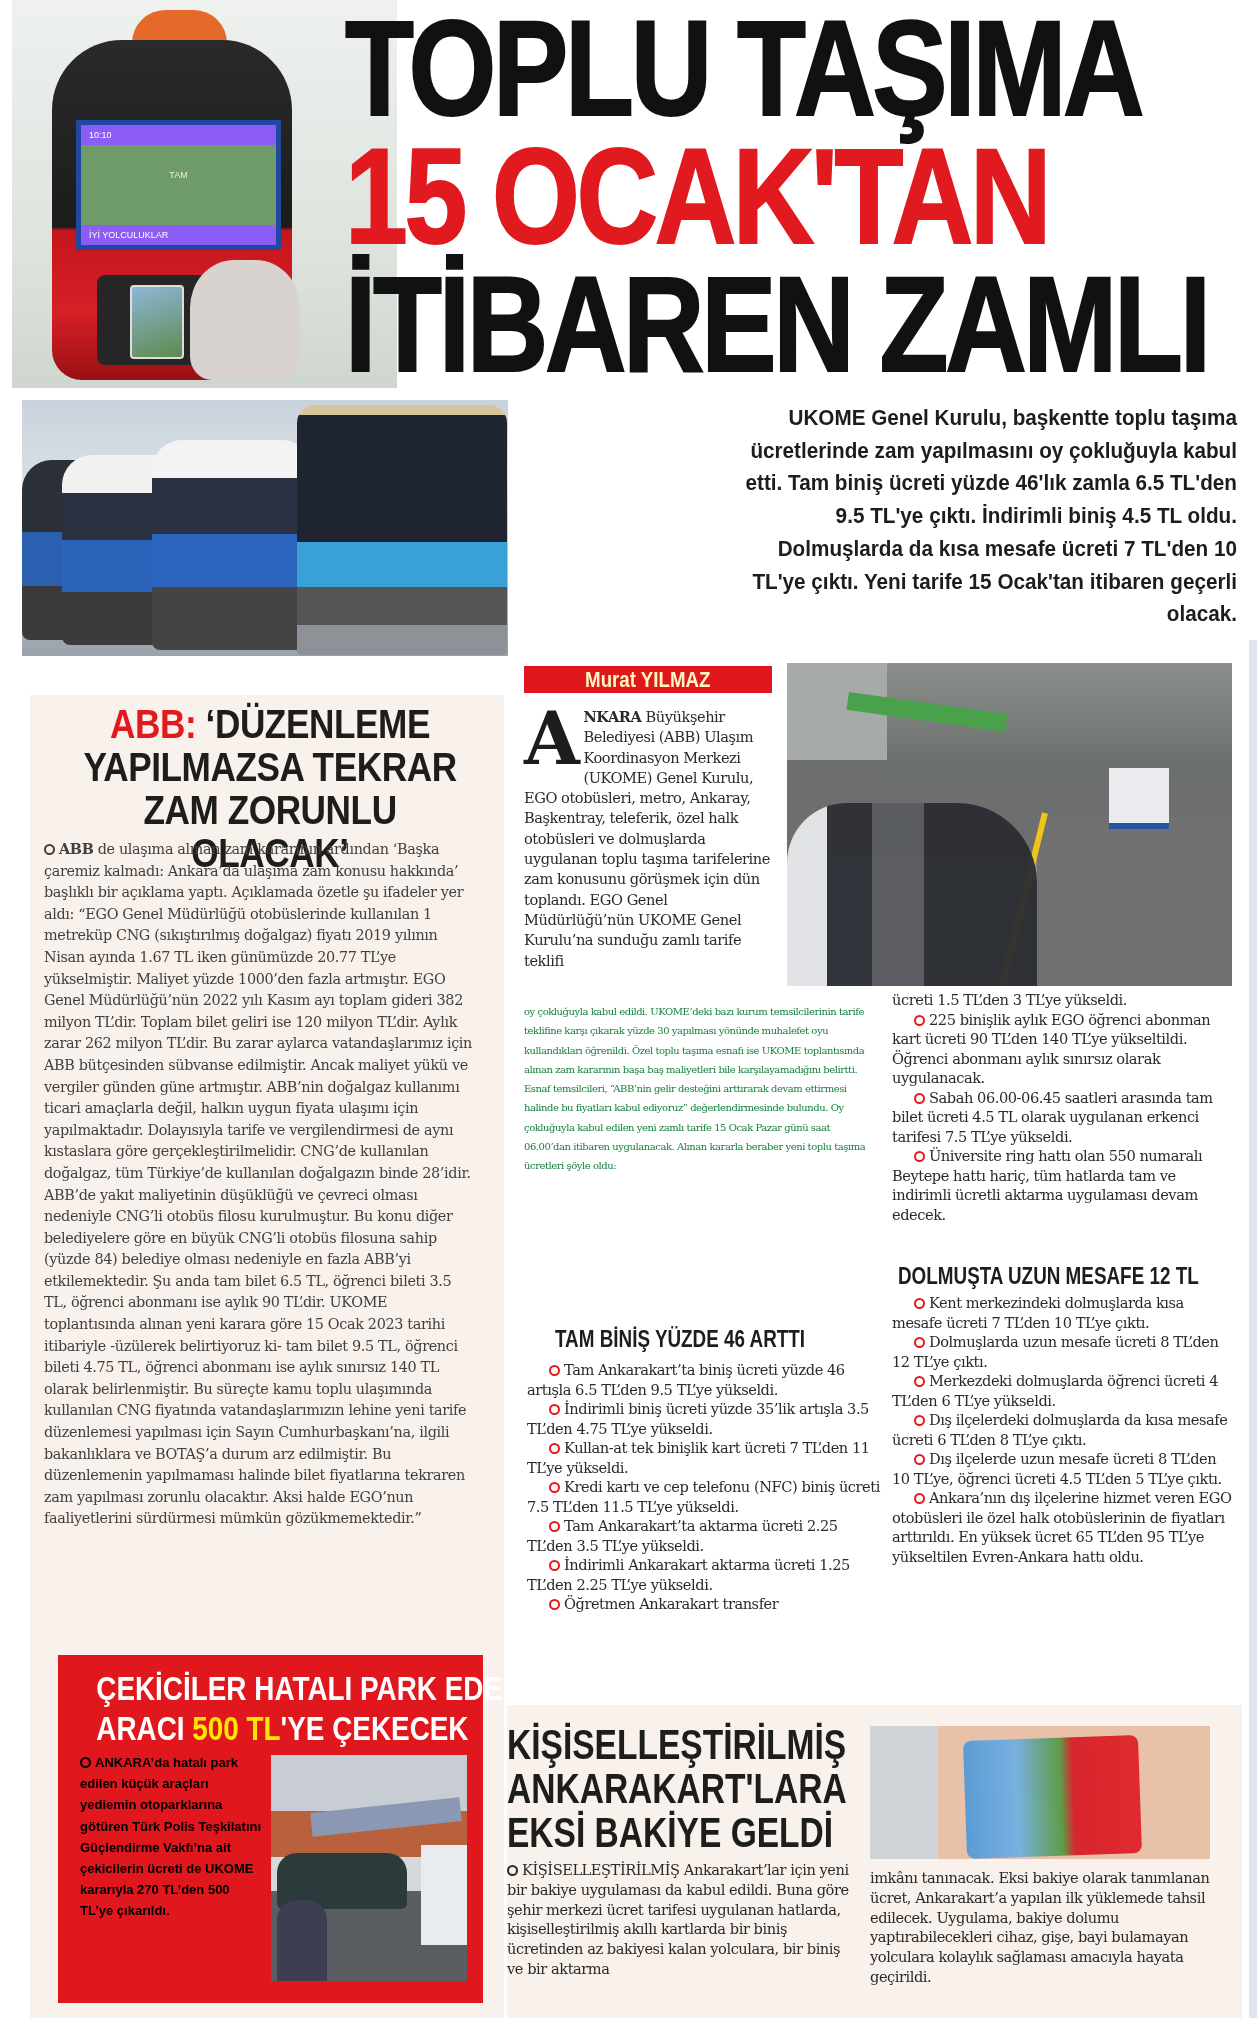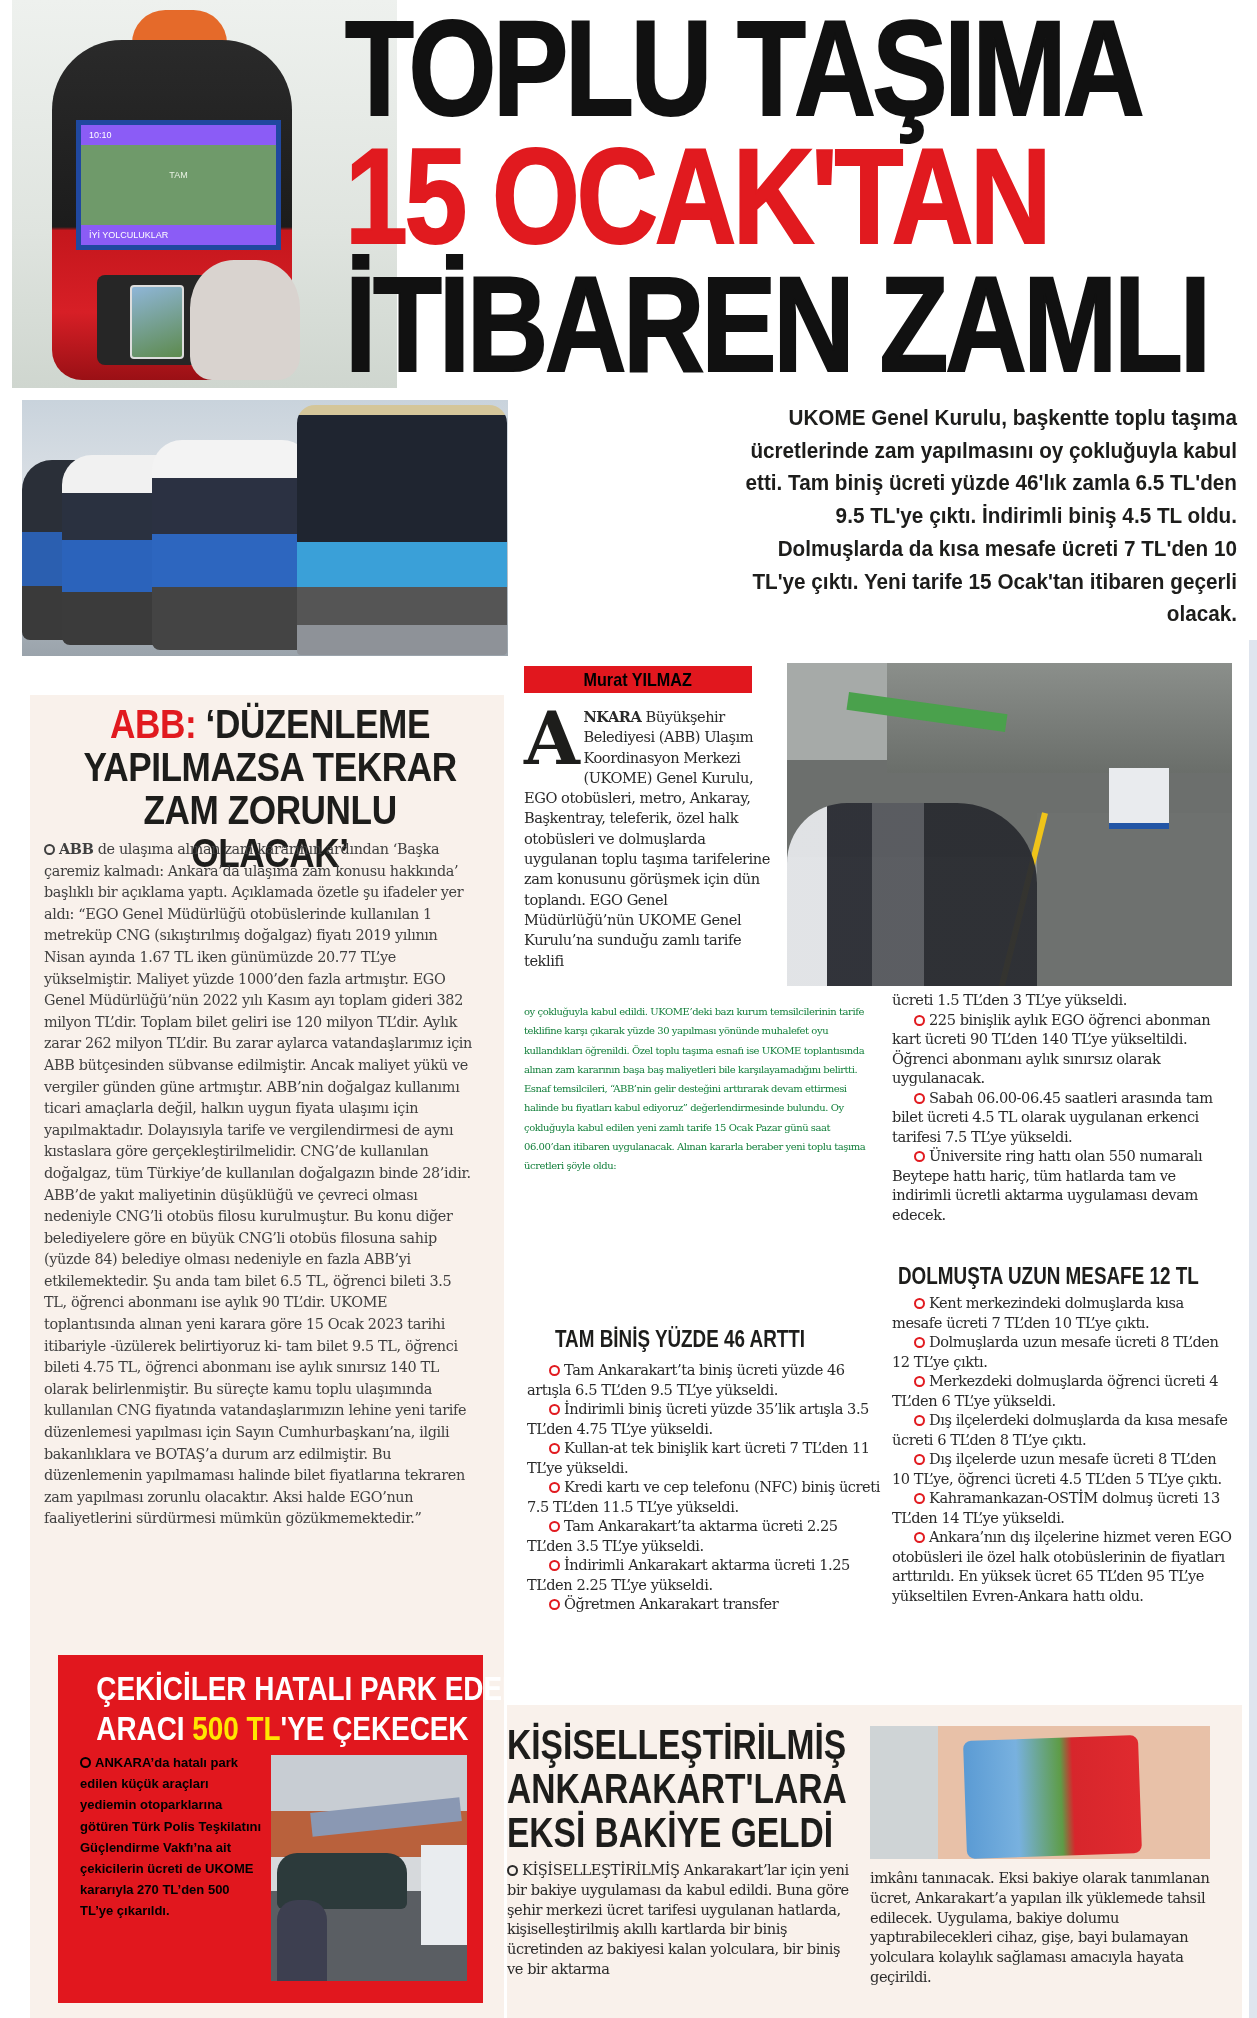--- a/index.html
+++ b/index.html
@@ -45,21 +45,21 @@
   .tow-title { left:58px; top:1668px; width:425px; text-align:center; font-family:"Liberation Sans", sans-serif; font-weight:bold; font-size:34px; line-height:40px; color:#fff; transform:scaleX(0.82); transform-origin:center top; white-space:nowrap; }
   .tow-title .yellow { color:#ffe600; }
   .tow-body { left:80px; top:1752px; width:185px; font-family:"Liberation Sans", sans-serif; font-weight:bold; font-size:13px; line-height:21.2px; color:#000000; }
   .tow-photo { left:271px; top:1755px; width:196px; height:226px; background:linear-gradient(180deg,#c8cdd3 0 25%,#b9613c 25% 45%,#d6d9dc 45% 60%,#5a5e63 60%); overflow:hidden; }
   .tow-photo .crane { position:absolute; left:40px; top:50px; width:150px; height:24px; background:#8a98b3; transform:rotate(-6deg); }
   .tow-photo .car { position:absolute; left:6px; top:98px; width:130px; height:56px; background:#2c3a3b; border-radius:20px 20px 6px 6px; }
   .tow-photo .truck { position:absolute; left:150px; top:90px; width:46px; height:100px; background:#e9ecef; }
   .tow-photo .woman { position:absolute; left:6px; top:145px; width:50px; height:81px; background:#3d3f50; border-radius:20px 20px 0 0; }
 
   
-  .byline { left:524px; top:666px; width:228px; height:27px; background:#e1171e; color:#000000; text-align:center; font-family:"Liberation Sans", sans-serif; font-weight:bold; font-size:19px; line-height:27px; }
+  .byline { left:524px; top:666px; width:248px; height:27px; background:#e1171e; color:#fef9c3; text-align:center; font-family:"Liberation Sans", sans-serif; font-weight:bold; font-size:22px; line-height:27px; }
   .byline span { display:inline-block; transform:scaleX(0.85); }
   .mid-body { left:524px; top:707px; width:256px; font-family:"DejaVu Serif", serif; font-size:14.6px; line-height:20.3px; color:#2a2a2a; letter-spacing:-0.45px; }
   .dropcap { float:left; font-family:"DejaVu Serif", serif; font-weight:bold; font-size:72px; line-height:60px; margin:2px 4px 0 0; color:#1d1d1b; }
   .mid-body b { font-weight:bold; }
   .mid-body2 { left:524px; top:1002px; width:355px; font-family:"DejaVu Serif", serif; font-size:10px; line-height:19.3px; color:#15803d; letter-spacing:-0.45px; }
 
   .sub-title { font-family:"Liberation Sans", sans-serif; font-weight:bold; font-size:23px; color:#1d1d1b; transform:scaleX(0.82); white-space:nowrap; }
   .tam-title { left:555px; top:1325px; width:330px; line-height:28px; transform-origin:left top; }
   .list-col { font-family:"DejaVu Serif", serif; font-size:14.6px; line-height:19.5px; color:#2a2a2a; letter-spacing:-0.45px; }
   .list-col .item { text-indent:22px; }
@@ -175,21 +175,20 @@
   <div class="item"><span class="bullet-o red"></span><span>Üniversite ring hattı olan 550 numaralı Beytepe hattı hariç, tüm hatlarda tam ve indirimli ücretli aktarma uygulaması devam edecek.</span></div>
 </div>
 
 <div class="abs sub-title dol-title">DOLMUŞTA UZUN MESAFE 12 TL</div>
 <div class="abs list-col right-list2">
   <div class="item"><span class="bullet-o red"></span><span>Kent merkezindeki dolmuşlarda kısa mesafe ücreti 7 TL’den 10 TL’ye çıktı.</span></div>
   <div class="item"><span class="bullet-o red"></span><span>Dolmuşlarda uzun mesafe ücreti 8 TL’den 12 TL’ye çıktı.</span></div>
   <div class="item"><span class="bullet-o red"></span><span>Merkezdeki dolmuşlarda öğrenci ücreti 4 TL’den 6 TL’ye yükseldi.</span></div>
   <div class="item"><span class="bullet-o red"></span><span>Dış ilçelerdeki dolmuşlarda da kısa mesafe ücreti 6 TL’den 8 TL’ye çıktı.</span></div>
   <div class="item"><span class="bullet-o red"></span><span>Dış ilçelerde uzun mesafe ücreti 8 TL’den 10 TL’ye, öğrenci ücreti 4.5 TL’den 5 TL’ye çıktı.</span></div>
-  <div class="item"><span class="bullet-o red"></span><span>Kahramankazan-OSTİM dolmuş ücreti 13 TL’den 14 TL’ye yükseldi.</span></div>
   <div class="item"><span class="bullet-o red"></span><span>Ankara’nın dış ilçelerine hizmet veren EGO otobüsleri ile özel halk otobüslerinin de fiyatları arttırıldı. En yüksek ücret 65 TL’den 95 TL’ye yükseltilen Evren-Ankara hattı oldu.</span></div>
 </div>
 
 <div class="abs card-box"></div>
 <div class="abs card-title">
   <div>KİŞİSELLEŞTİRİLMİŞ</div>
   <div>ANKARAKART'LARA</div>
   <div>EKSİ BAKİYE GELDİ</div>
 </div>
 <div class="abs card-body">

